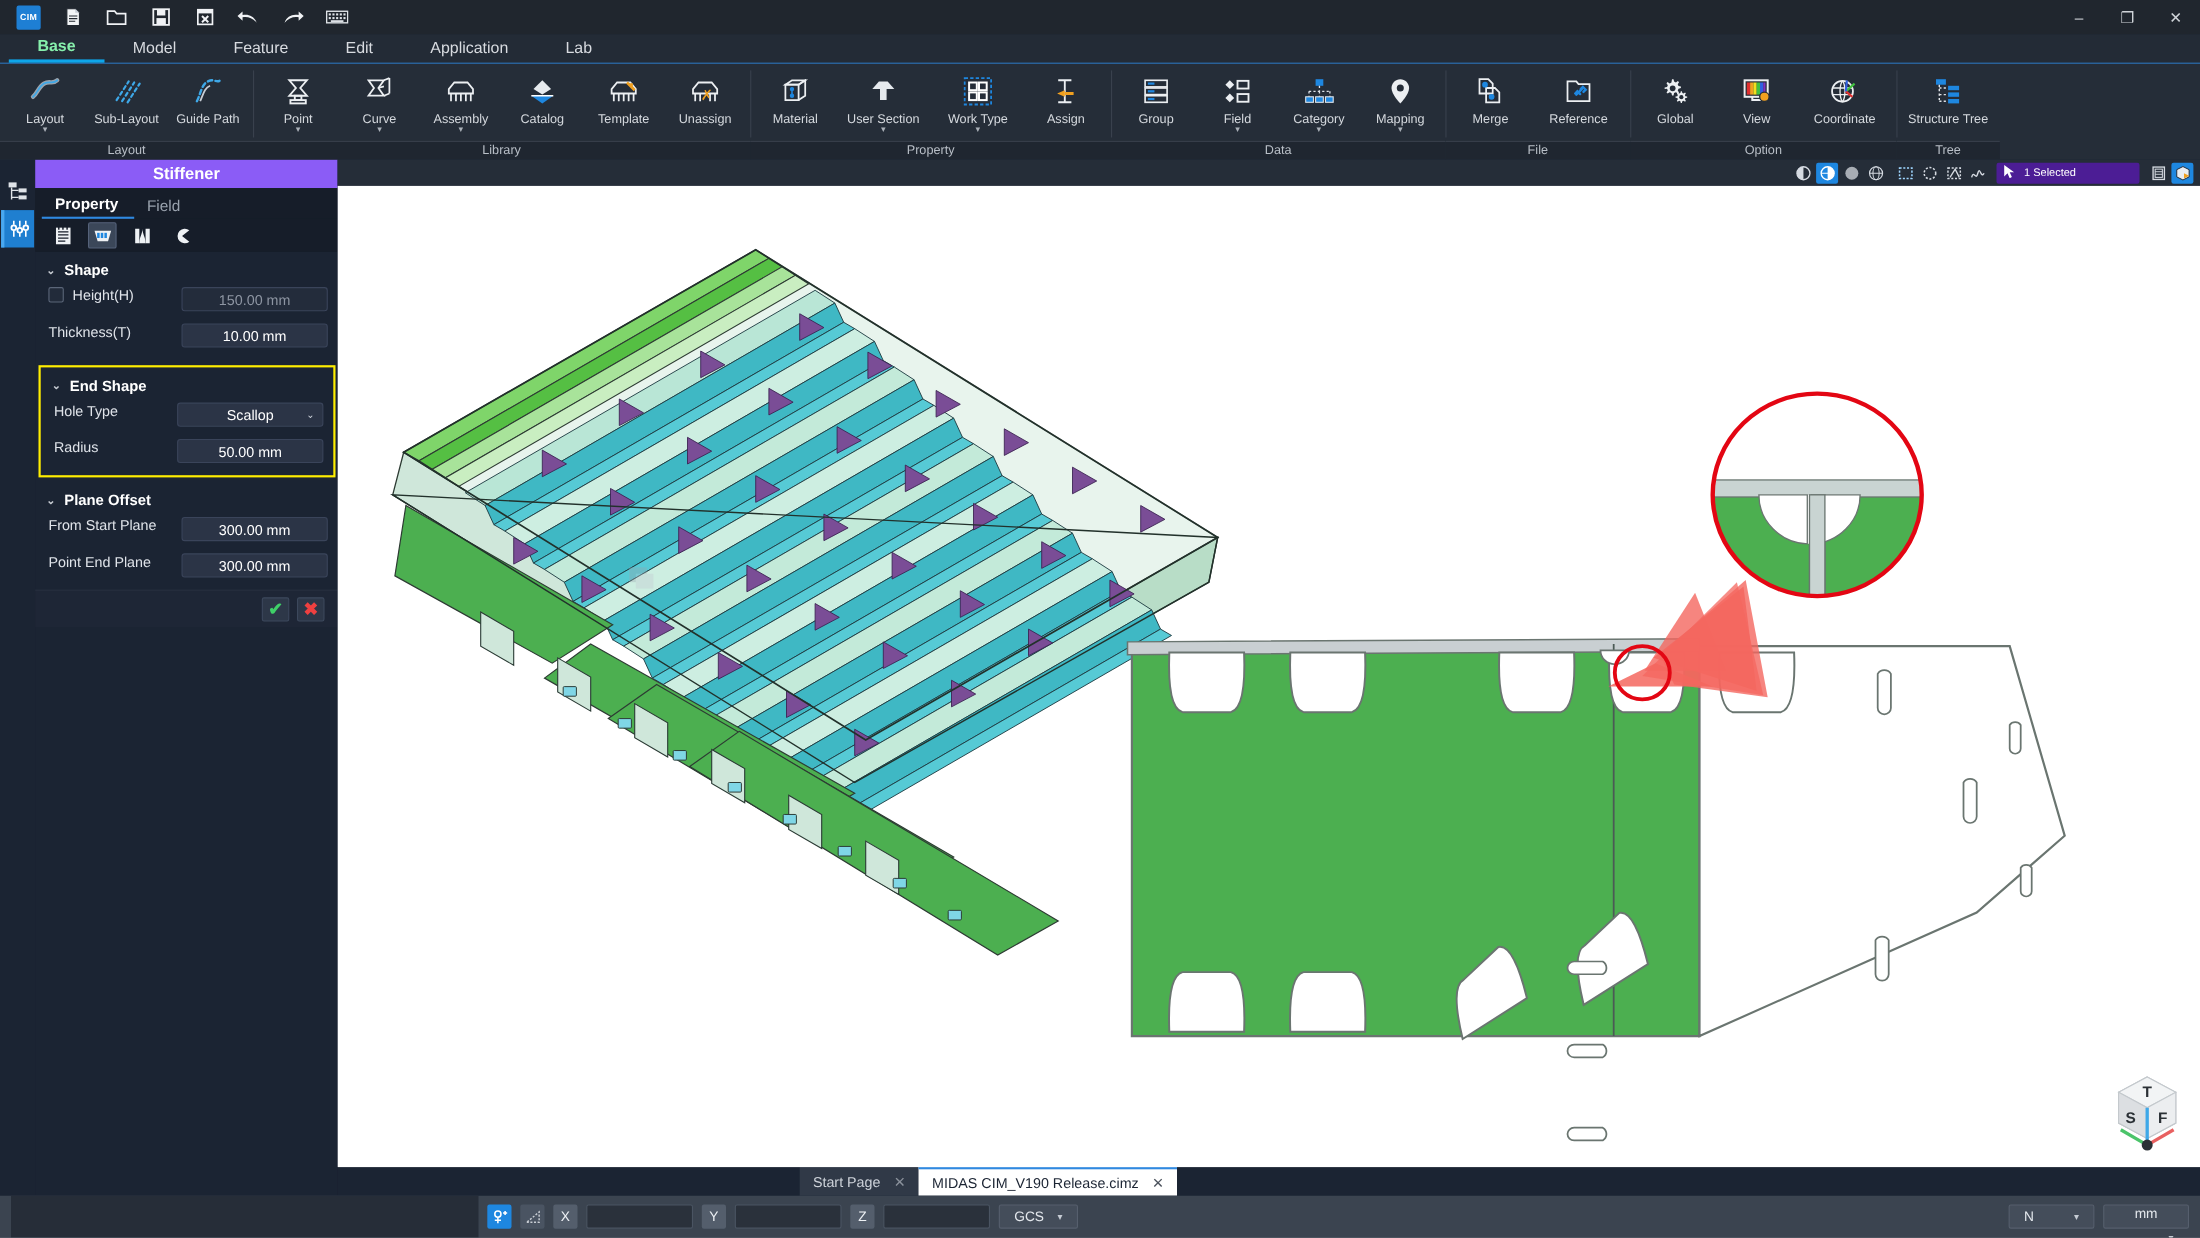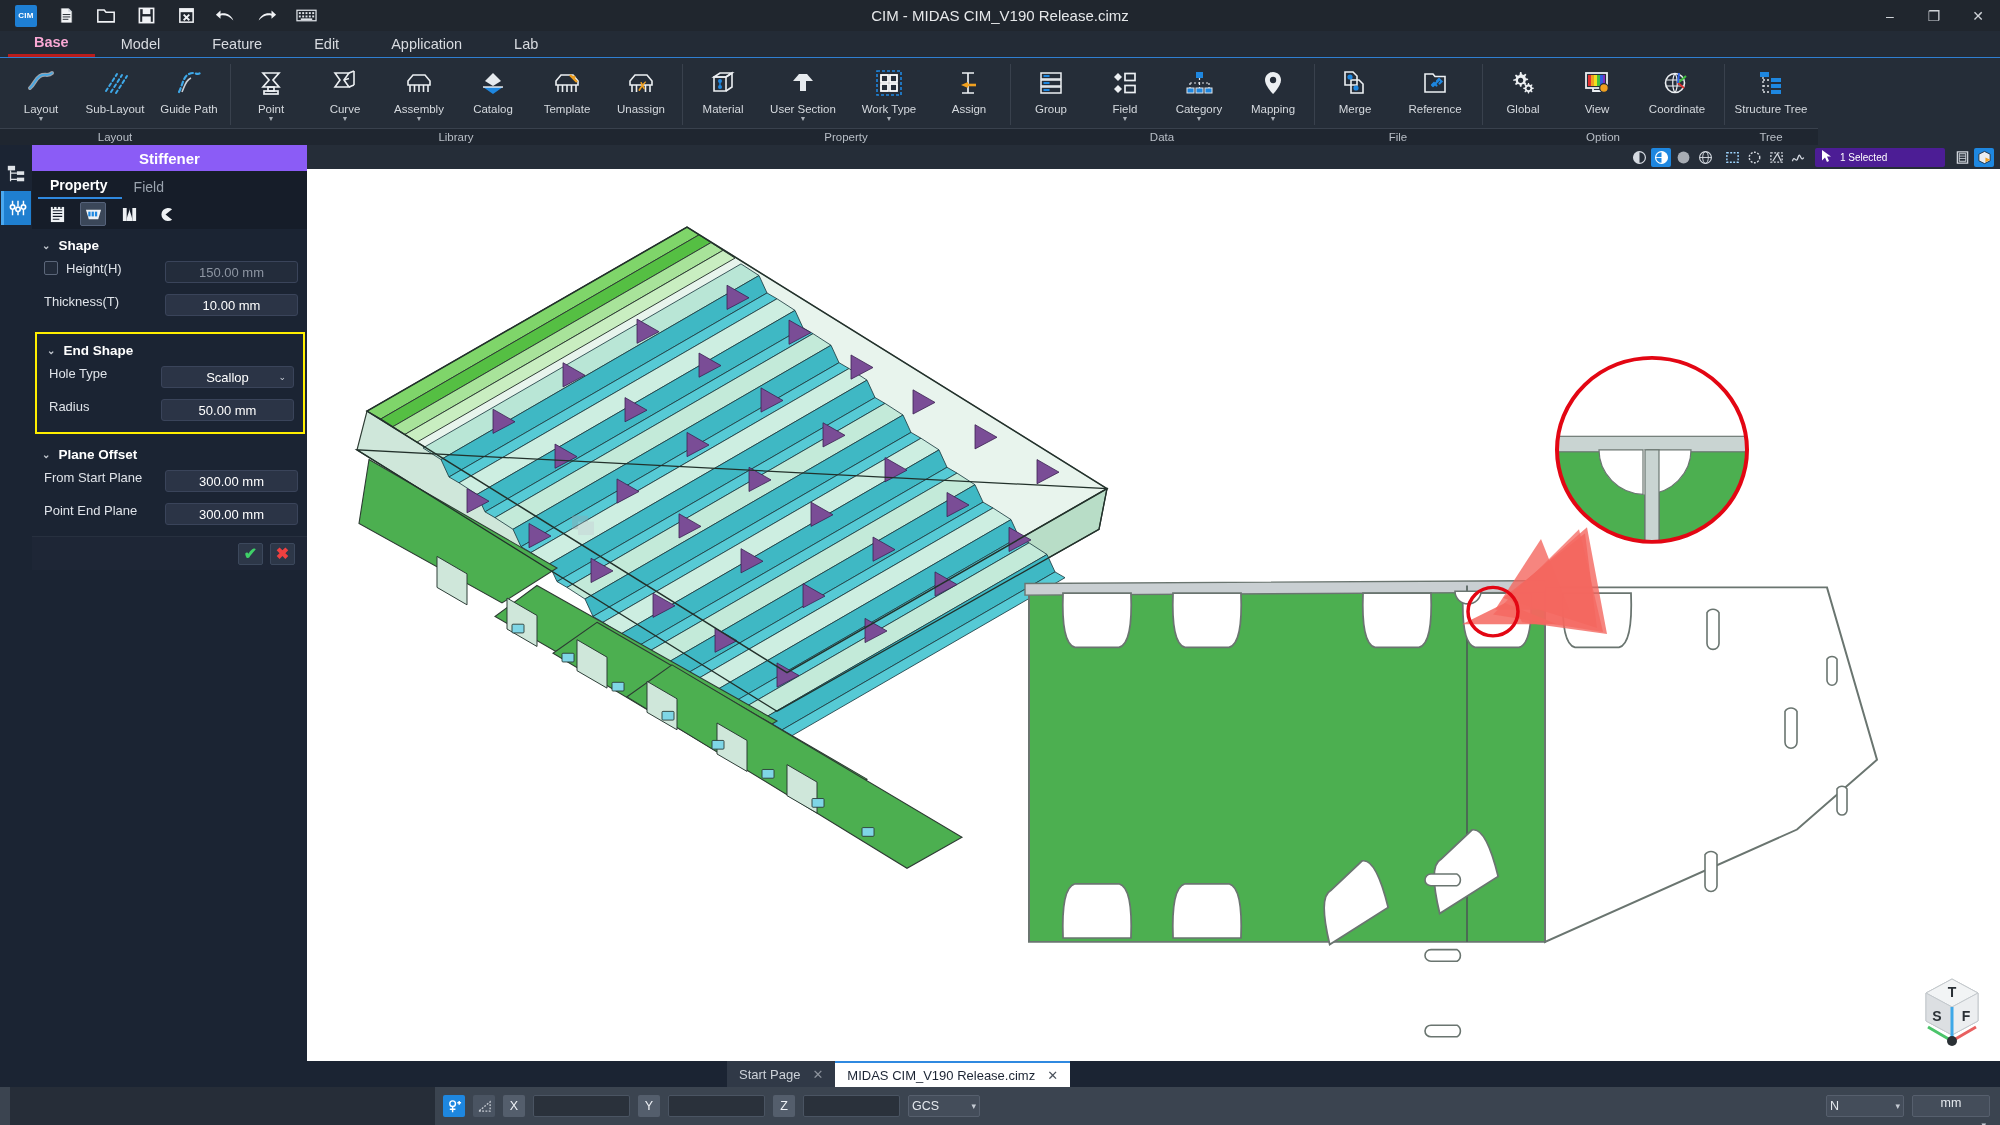--- a/index.html
+++ b/index.html
@@ -39,21 +39,21 @@
   
   .menutabs {
     height: 27px; background: #232b36; display: flex; align-items: flex-end;
     flex: 0 0 27px; border-bottom: 1px solid #2f7fd1;
     padding-left: 8px;
   }
   .mtab {
     color: #d8dbe0; font-size: 14.5px; padding: 3px 26px 4px 26px;
     height: 26px; display: flex; align-items: center;
   }
-  .mtab.active { color: #f9a8d4; border-bottom: 3px solid #b91c1c; font-weight: 600; }
+  .mtab.active { color: #86efac; border-bottom: 3px solid #0ea5e9; font-weight: 600; }
 
   
   .ribbon {
     height: 87px; background: #252d38; display: flex; flex: 0 0 87px;
     position: relative; overflow: hidden;
   }
   .rgroup { display: flex; flex-direction: column; height: 87px; position: relative; }
   .rgroup + .rgroup::before {
     content: ""; position: absolute; left: 0; top: 6px; bottom: 20px; width: 1px; background: #39414d;
   }
@@ -169,21 +169,21 @@
   }
   .sb-icon.on { background: #1e87e0; color: #fff; }
   .coord-tag {
     width: 22px; height: 22px; background: #545e6c; color: #eef1f5; font-size: 12.5px;
     display: flex; align-items: center; justify-content: center; border-radius: 2px;
   }
   .coord-field { width: 97px; height: 22px; background: #2a313b; border: 1px solid #4a5462; border-radius: 2px; }
   .sb-combo {
     height: 22px; background: #444d5a; border: 1px solid #565f6d; border-radius: 2px;
     color: #e4e8ed; font-size: 12.5px; display: flex; align-items: center;
-    padding: 0 3px; gap: 10px;
+    padding: 0 13px; gap: 10px;
   }
   .sb-combo .cc { font-size: 9px; color: #c6ccd4; margin-left: auto; }
   .spacer { flex: 1; }
 </style>
 </head>
 <body>
 
 <div class="app">
 
   <div class="titlebar">
@@ -242,21 +242,20 @@
               <rect x="6.5" y="7.5" width="2" height="2"></rect>
               <rect x="10" y="7.5" width="2" height="2"></rect>
               <rect x="13.5" y="7.5" width="2" height="2"></rect>
               <rect x="17" y="7.5" width="2" height="2"></rect>
               <rect x="5" y="10.5" width="12" height="1.7"></rect>
             </g>
           </svg>
       </div>
     </div>
 
-    <div class="title-text">CIM - MIDAS CIM_V190 Release.cimz</div>
 
     <div class="win-ctrls">
       <div class="win-btn">–</div>
       <div class="win-btn">❐</div>
       <div class="win-btn close">✕</div>
     </div>
   </div>
 
   <div class="menutabs">
     <div class="mtab active">Base</div>

